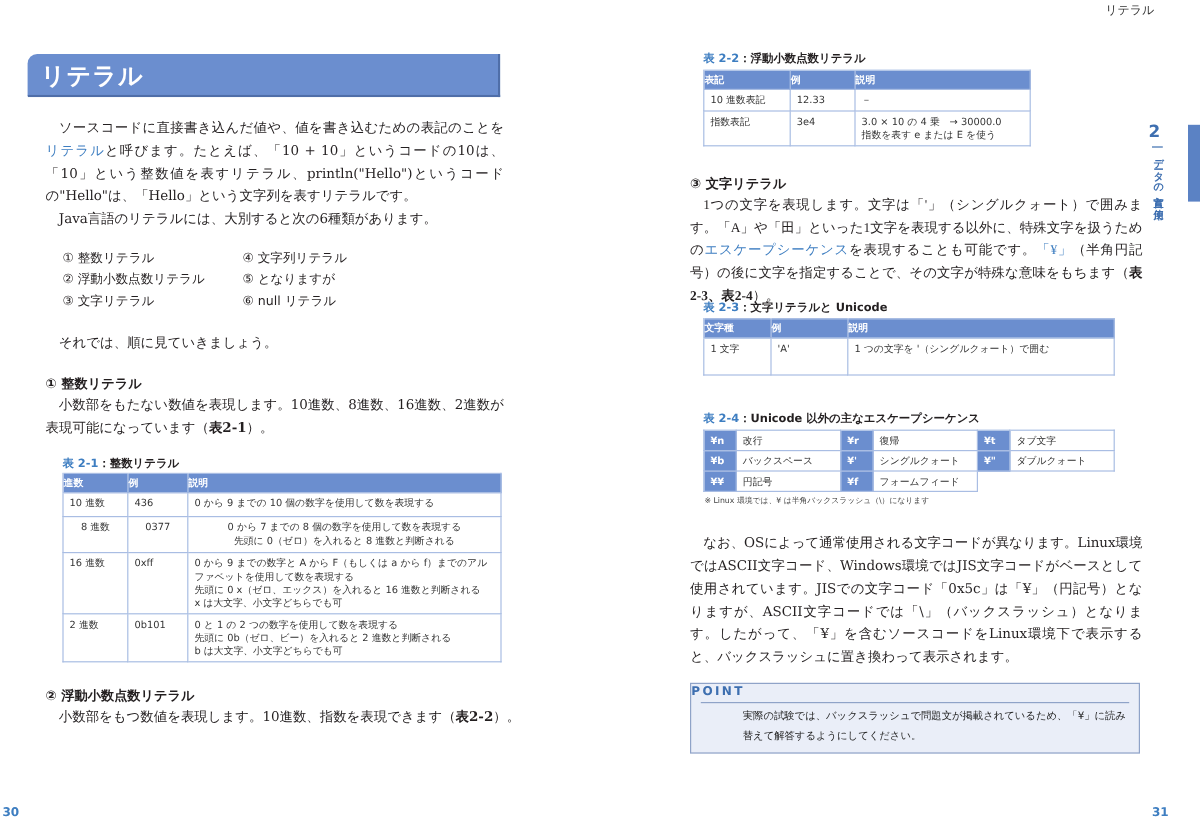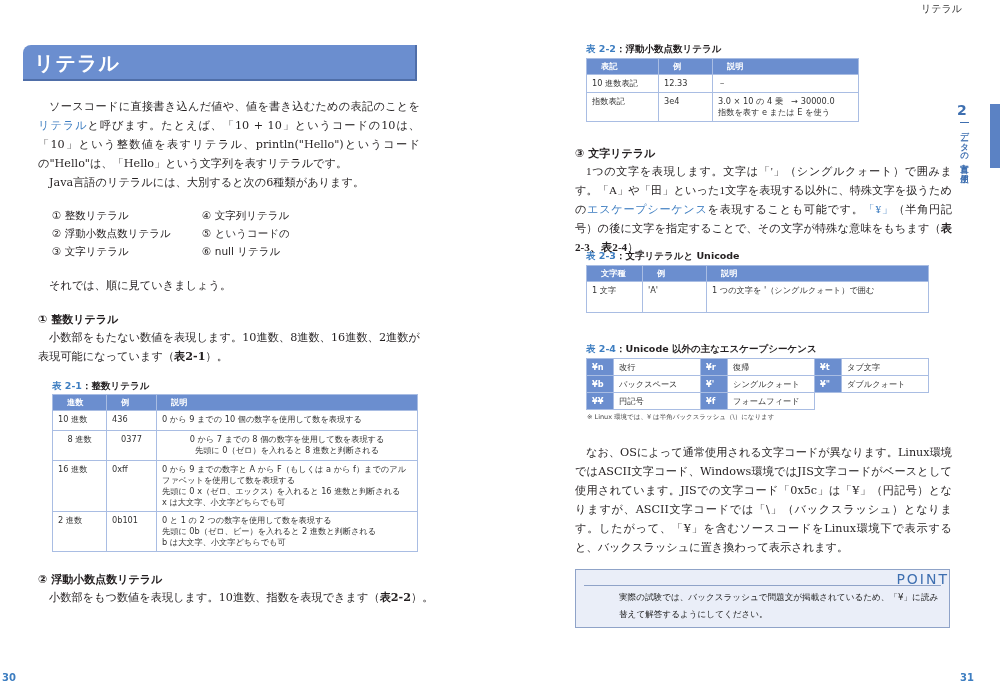--- a/index.html
+++ b/index.html
@@ -21,39 +21,39 @@
   .list-row { display: flex; }
   .list-row span { display: inline-block; }
   .list-row .c1 { width: 150px; }
 
   .h3 { position: absolute; font-family: "DejaVu Sans", sans-serif; font-weight: bold; font-size: 11px; }
 
   .caption { position: absolute; font-family: "DejaVu Sans", sans-serif; font-size: 9.5px; font-weight: bold; }
   .caption .num { color: #3e7ec1; font-weight: bold; }
 
   table.tbl { position: absolute; border-collapse: collapse; font-family: "DejaVu Sans", sans-serif; font-size: 8.2px; color: #333; }
-  table.tbl th { background: #6b8ecf; color: #ffffff; text-align: left; font-weight: bold; padding: 2px 14px; height: 15px; border-left: 1px solid #a9bde3; }
+  table.tbl th { background: #6b8ecf; color: #ffffff; text-align: left; font-weight: bold; padding: 2px 0; height: 15px; border-left: 1px solid #a9bde3; }
   table.tbl td { border: 1px solid #a9bde3; padding: 3px 5px; vertical-align: top; line-height: 11px; }
   table.tbl { border: 1px solid #a9bde3; }
 
   table.esc { position: absolute; border-collapse: collapse; font-family: "DejaVu Sans", sans-serif; font-size: 8.2px; color: #333; }
   table.esc td { border: 1px solid #a9bde3; height: 17px; padding: 0 5px; }
   table.esc td.k { background: #6b8ecf; color: #fff; font-weight: bold; width: 27px; }
   table.esc td.v { width: 87px; }
   table.esc td.empty { border: none; }
 
   .footnote { position: absolute; font-family: "DejaVu Sans", sans-serif; font-size: 6.5px; color: #444; }
 
   .side-tab { position: absolute; left: 990px; top: 104px; width: 10px; height: 64px; background: #5b82c4; }
   .side-num { position: absolute; left: 957px; top: 102px; font-family: "DejaVu Sans", sans-serif; font-size: 14px; color: #3e6fb0; font-weight: bold; }
   .side-line { position: absolute; left: 960px; top: 122px; width: 9px; height: 1px; background: #3e6fb0; }
   .side-label { position: absolute; left: 959px; top: 126px; writing-mode: vertical-rl; font-family: "DejaVu Sans", sans-serif; font-size: 8.5px; color: #3e6fb0; font-weight: bold; letter-spacing: 0.5px; }
 
   .point { position: absolute; left: 575px; top: 569px; width: 375px; height: 59px; background: #eaeef8; border: 1px solid #8fa3c8; }
-  .point-title { position: absolute; left: 0; top: 1px; width: 100%; text-align: right; font-family: "DejaVu Sans", sans-serif; font-weight: normal; font-size: 14px; color: #3e6fb0; letter-spacing: 2px; }
+  .point-title { position: absolute; left: 0; top: 1px; width: 100%; text-align: left; font-family: "DejaVu Sans", sans-serif; font-weight: bold; font-size: 10px; color: #3e6fb0; letter-spacing: 2px; }
   .point-rule { position: absolute; left: 8px; right: 8px; top: 15px; height: 1px; background: #8fa3c8; }
   .point-body { position: absolute; left: 11px; top: 19px; right: 8px; font-family: "DejaVu Sans", sans-serif; font-size: 8.6px; line-height: 17px; color: #222; margin-left: 32px; }
 
   .pageno { position: absolute; font-family: "DejaVu Sans", sans-serif; font-size: 10px; color: #3e7ec1; font-weight: bold; }
 </style>
 </head>
 <body>
 
 <div class="running-head">リテラル</div>
 
@@ -66,21 +66,21 @@
 </div>
 <div class="para" style="left:38px; top:173px; width:382px; text-indent:11px;">Java言語のリテラルには、大別すると次の6種類があります。</div>
 
 <div class="list" style="left:52px; top:206px;">
   <div class="list-row">
     <span class="c1">① 整数リテラル</span>
     <span>④ 文字列リテラル</span>
   </div>
   <div class="list-row">
     <span class="c1">② 浮動小数点数リテラル</span>
-    <span>⑤ というコードの</span>
+    <span>⑤ となりますが</span>
   </div>
   <div class="list-row">
     <span class="c1">③ 文字リテラル</span>
     <span>⑥ null リテラル</span>
   </div>
 </div>
 
 <div class="para" style="left:49px; top:276px;">それでは、順に見ていきましょう。</div>
 
 <div class="h3" style="left:38px; top:312px;">① 整数リテラル</div>

